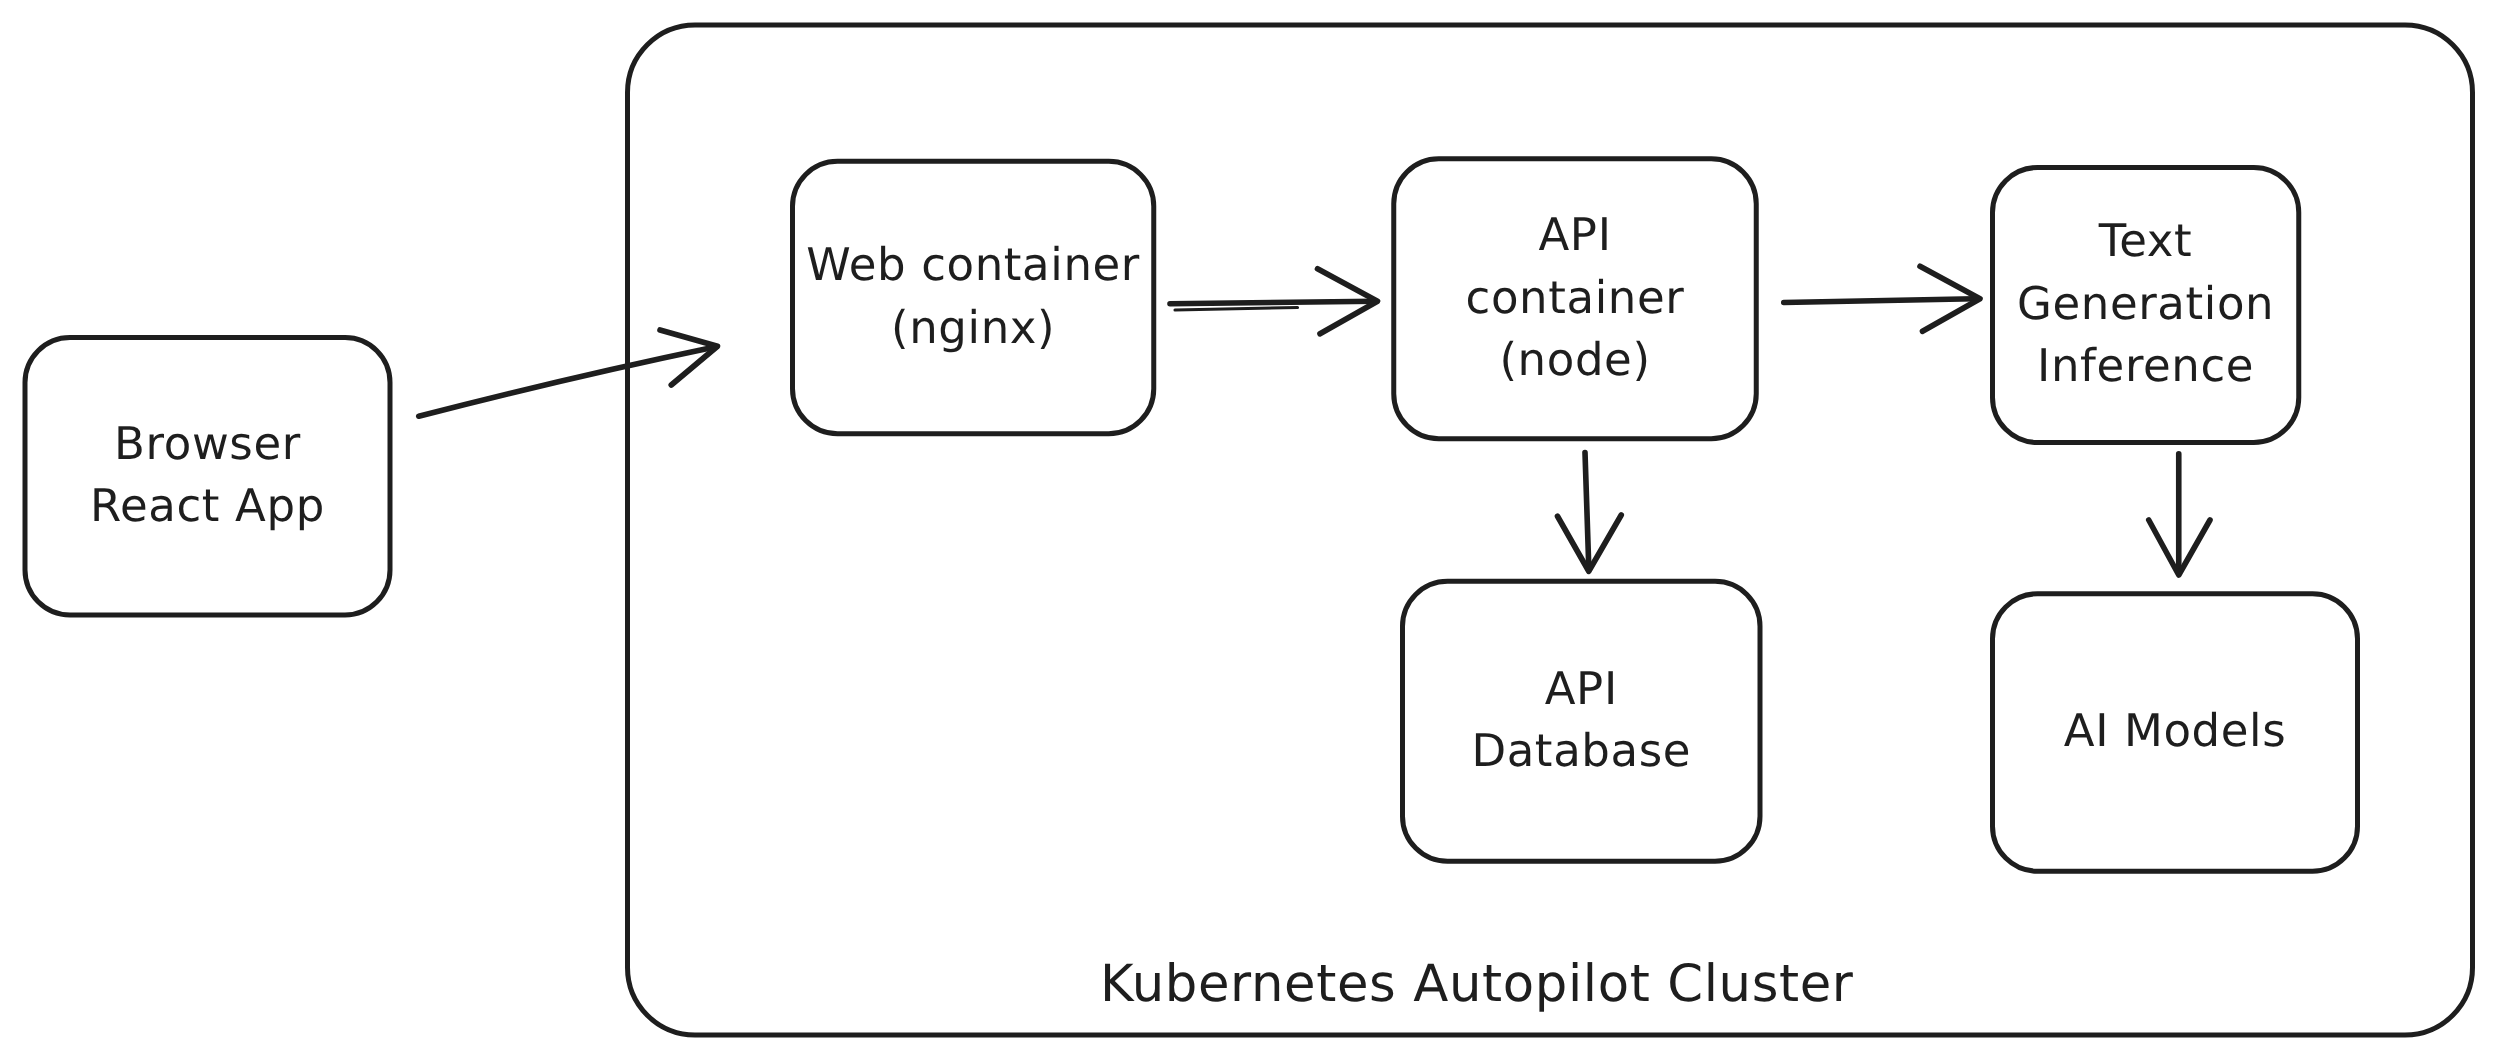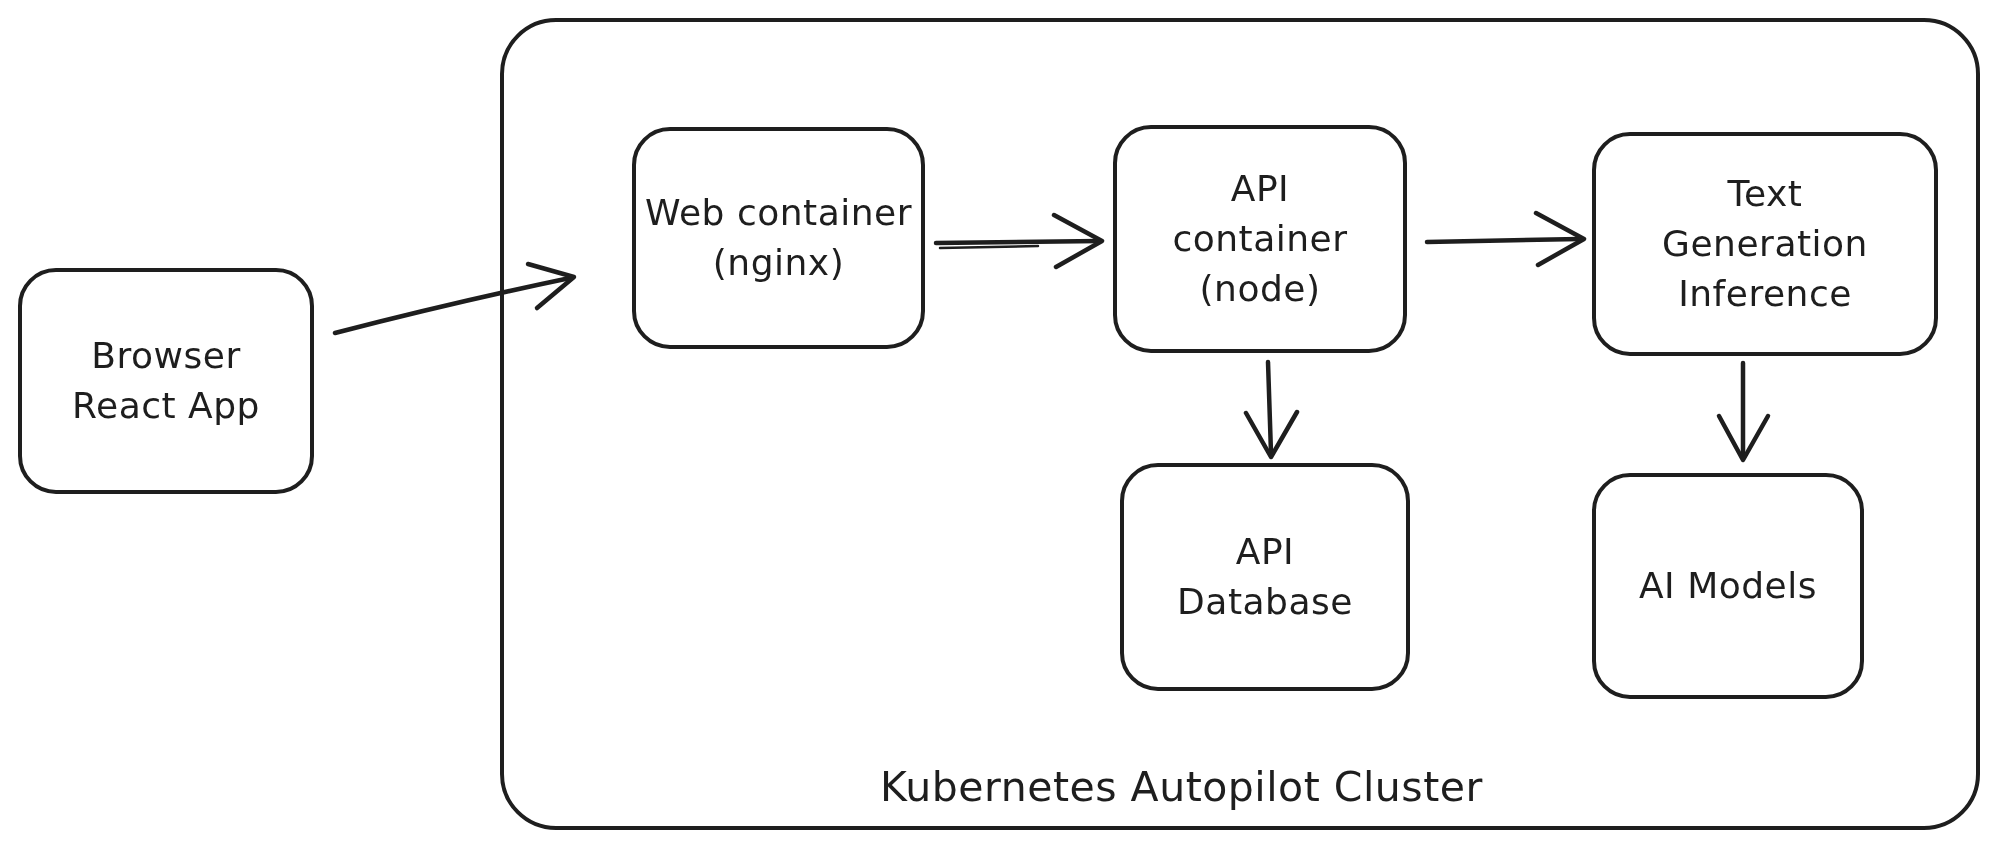--- a/index.html
+++ b/index.html
@@ -73,23 +73,23 @@
   .node-label {
     font-size: 36px;
     line-height: 1.38;
     text-align: center;
     white-space: pre-line;
     letter-spacing: 0.5px;
   }
   .node-browser { left: 18px;   top: 268px; width: 296px; height: 226px; }
   .node-web     { left: 632px;  top: 127px; width: 293px; height: 222px; }
   .node-api     { left: 1113px; top: 125px; width: 294px; height: 228px; }
-  .node-tgi     { left: 1592px; top: 132px; width: 346px; height: 224px; }
+  .node-tgi     { left: 1592px; top: 132px; width: 249px; height: 224px; }
   .node-db      { left: 1120px; top: 463px; width: 290px; height: 228px; }
-  .node-ai      { left: 1592px; top: 473px; width: 272px; height: 226px; }
+  .node-ai      { left: 1592px; top: 473px; width: 296px; height: 226px; }
 </style>
 </head>
 <body>
 
 <div class="canvas">
 
   <div class="cluster"></div>
   <div class="cluster-label">Kubernetes Autopilot Cluster</div>
 
   <svg class="edges" viewBox="0 0 2000 849" xmlns="http://www.w3.org/2000/svg">

